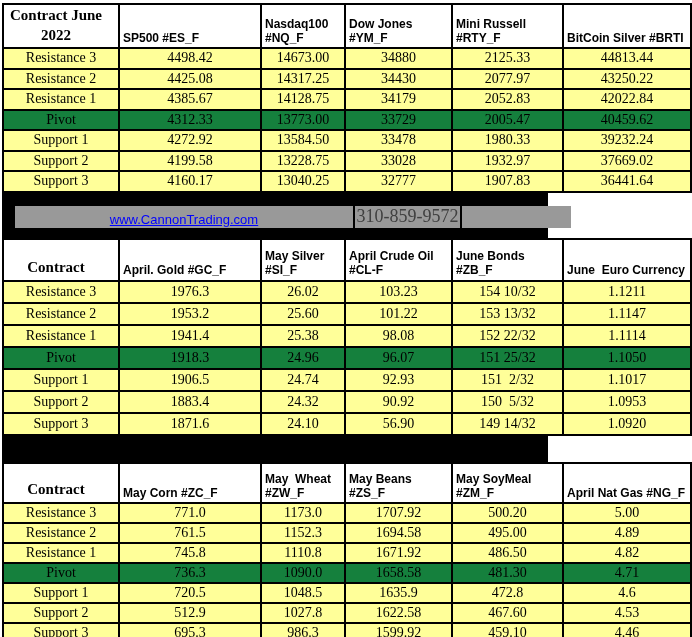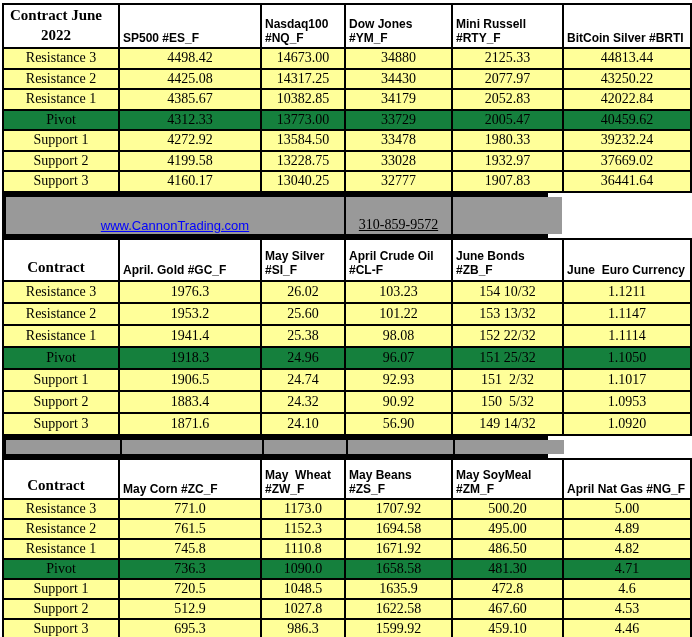--- a/index.html
+++ b/index.html
@@ -31,32 +31,32 @@
     white-space: pre-wrap; padding: 0 2px;
   }
   tr.yellow td { background: #FFFF99; }
   tr.white  td { background: #15803d; }
   tr.hdr    td { background: #FFFFFF; }
 
   .t1 tr { height: 20.5px; } .t1 tr.hdr { height: 37px; }
   .t2 tr { height: 22px; }   .t2 tr.hdr { height: 42px; }
   .t3 tr { height: 20px; }   .t3 tr.hdr { height: 38px; }
 
-  .band { width: 546px; background: #000; display: grid; gap: 2px; padding: 4px; }
+  .band { width: 546px; background: #000; display: grid; gap: 2px; padding: 13px; }
   .band1 { grid-template-columns: 338px 105px 109px auto; height: 45px; }
   .band2 { grid-template-columns: 114px 140px 82px 105px 109px auto; height: 22px; }
   .bcell { background: #999999; }
   .bcell.dark { background: #8D8D8D; }
   .flex-bottom { display: flex; align-items: flex-end; justify-content: center; padding-bottom: 1px; }
 
   a.site {
     color: #0000FF; text-decoration: underline;
     font-family: "Liberation Sans", sans-serif; font-size: 13px;
   }
-  .phone { color: #000000; font-family: "Liberation Serif", serif; font-size: 14px; text-decoration: underline; }
+  .phone { color: #404040; font-family: "Liberation Serif", serif; font-size: 18px; }
 </style>
 </head>
 <body>
 
 <div class="sheet">
 
   <table class="pivot t1">
       <colgroup>
         <col style="width: 116px;">
         <col style="width: 142px;">
@@ -89,21 +89,21 @@
           <td class="rowlab">Resistance 2</td>
           <td class="val">4425.08</td>
           <td class="val">14317.25</td>
           <td class="val">34430</td>
           <td class="val">2077.97</td>
           <td class="val">43250.22</td>
         </tr>
         <tr class="yellow">
           <td class="rowlab">Resistance 1</td>
           <td class="val">4385.67</td>
-          <td class="val">10382.85</td>
+          <td class="val">14128.75</td>
           <td class="val">34179</td>
           <td class="val">2052.83</td>
           <td class="val">42022.84</td>
         </tr>
         <tr class="white">
           <td class="rowlab">Pivot</td>
           <td class="val">4312.33</td>
           <td class="val">13773.00</td>
           <td class="val">33729</td>
           <td class="val">2005.47</td>

